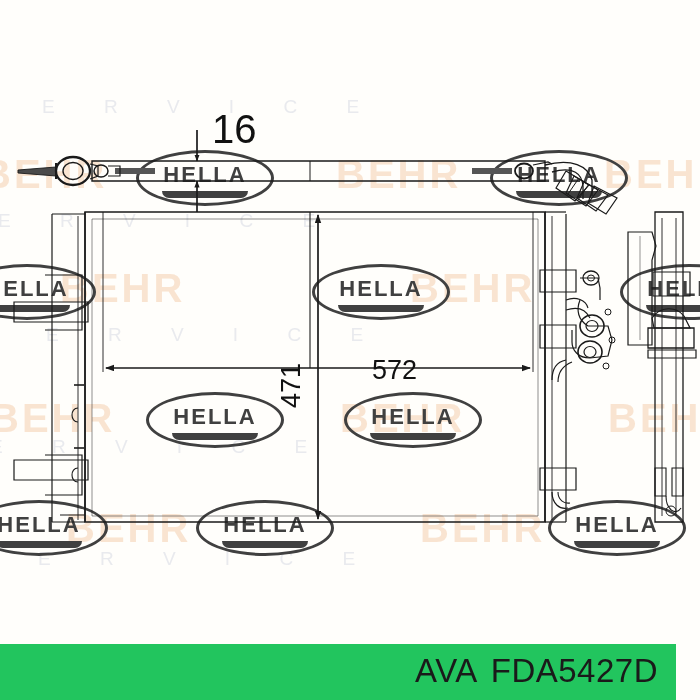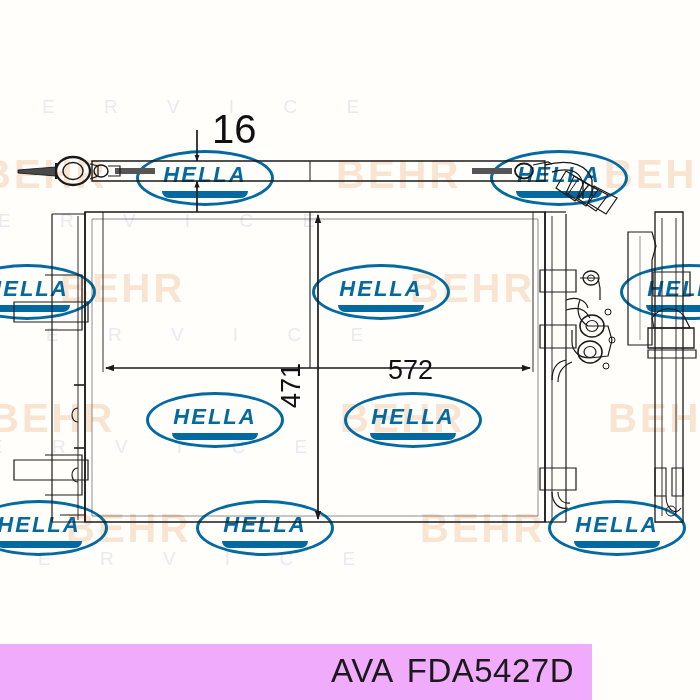--- a/index.html
+++ b/index.html
@@ -14,39 +14,39 @@
   .wm-row{position:absolute;left:0;width:980px;white-space:nowrap;
           font-size:19px;letter-spacing:22px;font-weight:400;
           color:#e9eaee;user-select:none;}
   .wm-logo{position:absolute;width:138px;height:56px;}
   .wm-logo .oval{position:absolute;left:0;top:0;width:138px;height:56px;
                  border:3px solid currentColor;border-radius:50%;box-sizing:border-box;}
   .wm-logo .txt{position:absolute;left:0;top:12px;width:138px;text-align:center;
                 font-size:22px;font-weight:700;letter-spacing:2px;color:currentColor;}
   .wm-logo .bar{position:absolute;left:26px;bottom:8px;width:86px;height:7px;
                 background:currentColor;border-radius:0 0 40px 40px;}
-  .wm-hella{color:#0369a1;font-style:italic;}
+  .wm-hella{color:#404040;}
   .wm-behr{color:#f7e2cf;}
   .wm-behr-word{position:absolute;font-size:40px;font-weight:700;letter-spacing:3px;
                 color:#f9e4d1;user-select:none;}
 
   
   #draw{position:absolute;left:0;top:0;width:700px;height:660px;z-index:3;}
 
   
   .dimtxt{position:absolute;z-index:4;color:#111;font-weight:400;
           font-family:"Liberation Sans","DejaVu Sans",sans-serif;}
   #dim16{left:212px;top:107px;font-size:40px;letter-spacing:0px;}
-  #dim572{left:388px;top:355px;font-size:27px;}
+  #dim572{left:372px;top:355px;font-size:27px;}
   #dim471{left:276px;top:408px;font-size:27px;
           transform:rotate(-90deg);transform-origin:left top;}
 
   
-  #footer{position:absolute;left:0;bottom:0;width:592px;height:56px;z-index:6;
-          background:#f0abfc;}
+  #footer{position:absolute;left:0;bottom:0;width:676px;height:56px;z-index:6;
+          background:#22c55e;}
   #footer-inner{position:absolute;right:18px;top:8px;
                 font-size:33px;letter-spacing:0.5px;color:#1a1a1a;
                 font-family:"Liberation Sans","DejaVu Sans",sans-serif;white-space:nowrap;}
   #brand{margin-right:13px;}
 </style>
 </head>
 <body>
 
 <div id="page">
 

